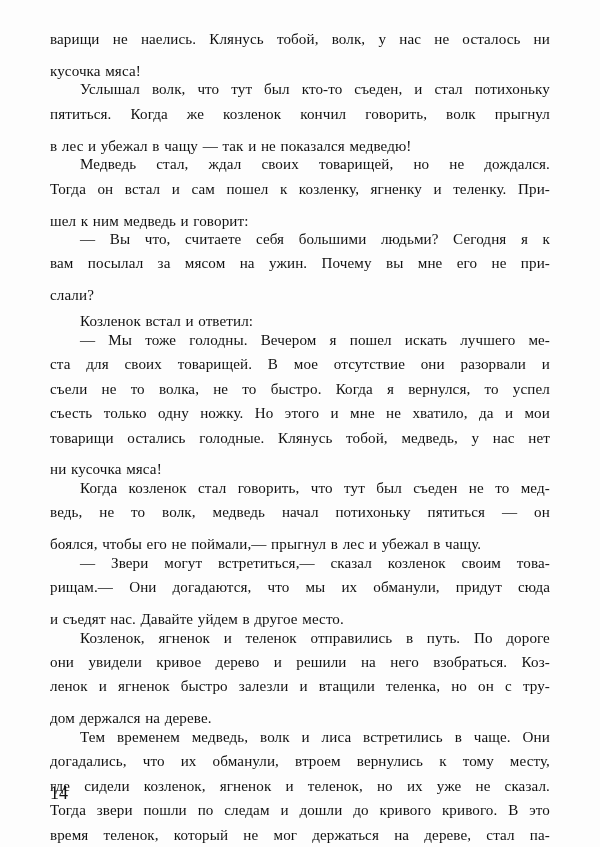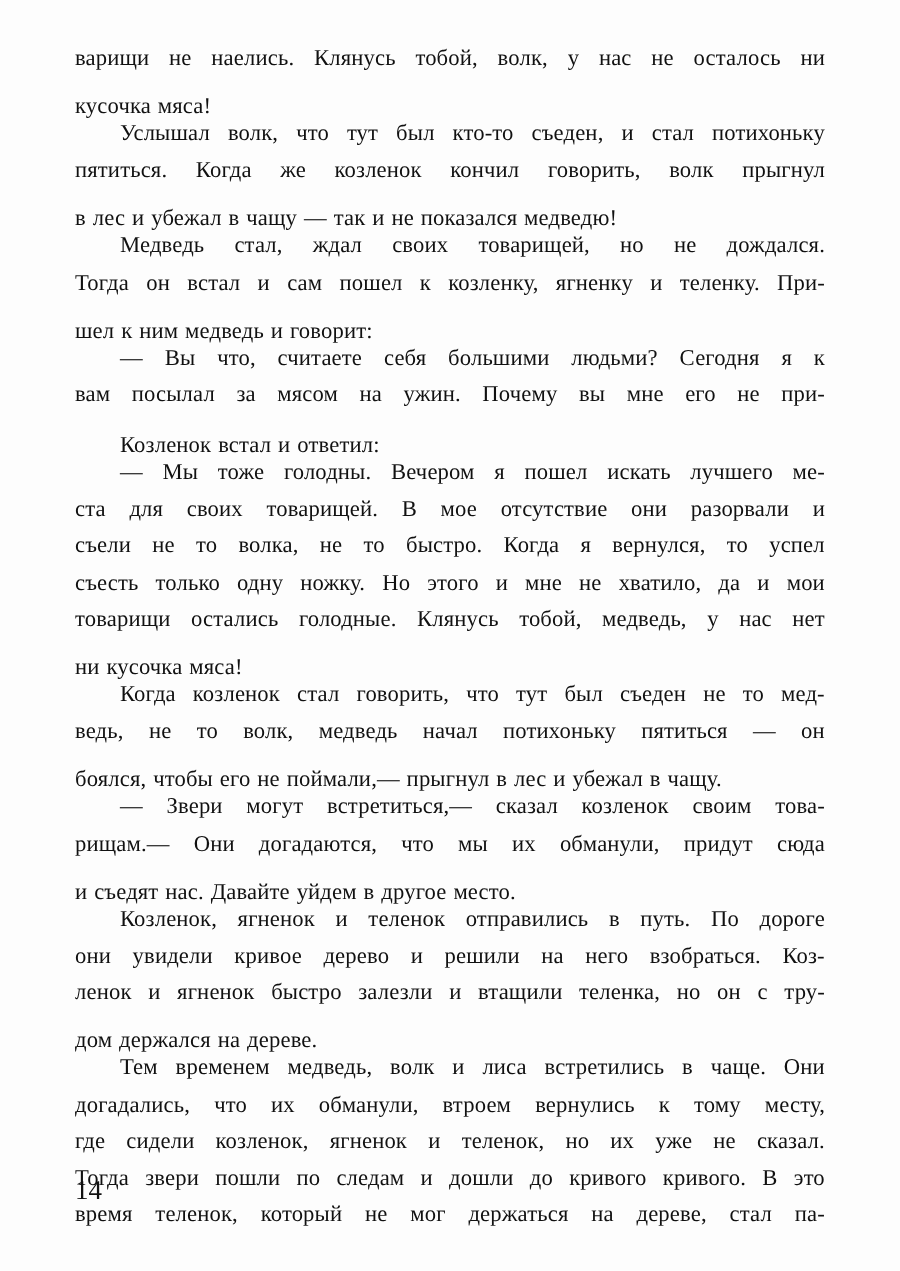--- a/index.html
+++ b/index.html
@@ -92,20 +92,21 @@
         <div class="line last"><span class="w">в</span><span class="w">лес</span><span class="w">и</span><span class="w">убежал</span><span class="w">в</span><span class="w">чащу</span><span class="w">—</span><span class="w">так</span><span class="w">и</span><span class="w">не</span><span class="w">показался</span><span class="w">медведю!</span></div>
       </div>
       <div class="para">
         <div class="line just indent"><span class="w">Медведь</span><span class="w">стал,</span><span class="w">ждал</span><span class="w">своих</span><span class="w">товарищей,</span><span class="w">но</span><span class="w">не</span><span class="w">дождался.</span></div>
         <div class="line just"><span class="w">Тогда</span><span class="w">он</span><span class="w">встал</span><span class="w">и</span><span class="w">сам</span><span class="w">пошел</span><span class="w">к</span><span class="w">козленку,</span><span class="w">ягненку</span><span class="w">и</span><span class="w">теленку.</span><span class="w">При-</span></div>
         <div class="line last"><span class="w">шел</span><span class="w">к</span><span class="w">ним</span><span class="w">медведь</span><span class="w">и</span><span class="w">говорит:</span></div>
       </div>
       <div class="para">
         <div class="line just indent"><span class="w">—</span><span class="w">Вы</span><span class="w">что,</span><span class="w">считаете</span><span class="w">себя</span><span class="w">большими</span><span class="w">людьми?</span><span class="w">Сегодня</span><span class="w">я</span><span class="w">к</span></div>
         <div class="line just"><span class="w">вам</span><span class="w">посылал</span><span class="w">за</span><span class="w">мясом</span><span class="w">на</span><span class="w">ужин.</span><span class="w">Почему</span><span class="w">вы</span><span class="w">мне</span><span class="w">его</span><span class="w">не</span><span class="w">при-</span></div>
+        <div class="line last"><span class="w">слали?</span></div>
       </div>
       <div class="para">
         <div class="line last indent"><span class="w">Козленок</span><span class="w">встал</span><span class="w">и</span><span class="w">ответил:</span></div>
       </div>
       <div class="para">
         <div class="line just indent"><span class="w">—</span><span class="w">Мы</span><span class="w">тоже</span><span class="w">голодны.</span><span class="w">Вечером</span><span class="w">я</span><span class="w">пошел</span><span class="w">искать</span><span class="w">лучшего</span><span class="w">ме-</span></div>
         <div class="line just"><span class="w">ста</span><span class="w">для</span><span class="w">своих</span><span class="w">товарищей.</span><span class="w">В</span><span class="w">мое</span><span class="w">отсутствие</span><span class="w">они</span><span class="w">разорвали</span><span class="w">и</span></div>
         <div class="line just"><span class="w">съели</span><span class="w">не</span><span class="w">то</span><span class="w">волка,</span><span class="w">не</span><span class="w">то</span><span class="w">быстро.</span><span class="w">Когда</span><span class="w">я</span><span class="w">вернулся,</span><span class="w">то</span><span class="w">успел</span></div>
         <div class="line just"><span class="w">съесть</span><span class="w">только</span><span class="w">одну</span><span class="w">ножку.</span><span class="w">Но</span><span class="w">этого</span><span class="w">и</span><span class="w">мне</span><span class="w">не</span><span class="w">хватило,</span><span class="w">да</span><span class="w">и</span><span class="w">мои</span></div>
         <div class="line just"><span class="w">товарищи</span><span class="w">остались</span><span class="w">голодные.</span><span class="w">Клянусь</span><span class="w">тобой,</span><span class="w">медведь,</span><span class="w">у</span><span class="w">нас</span><span class="w">нет</span></div>

